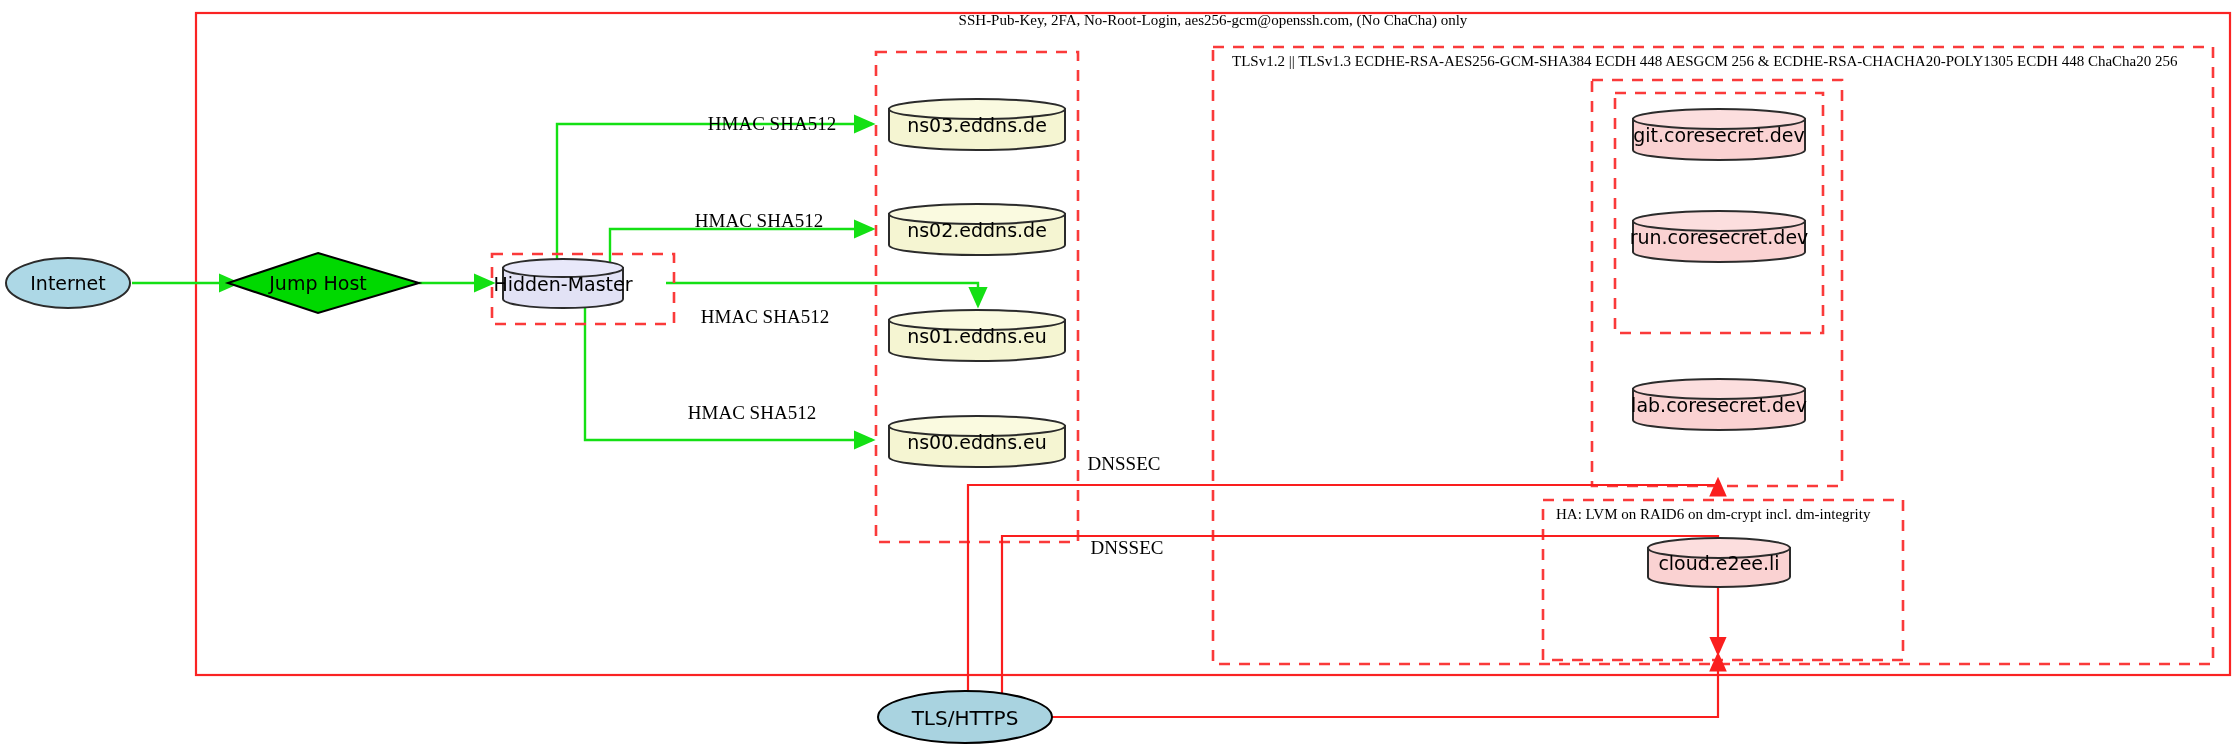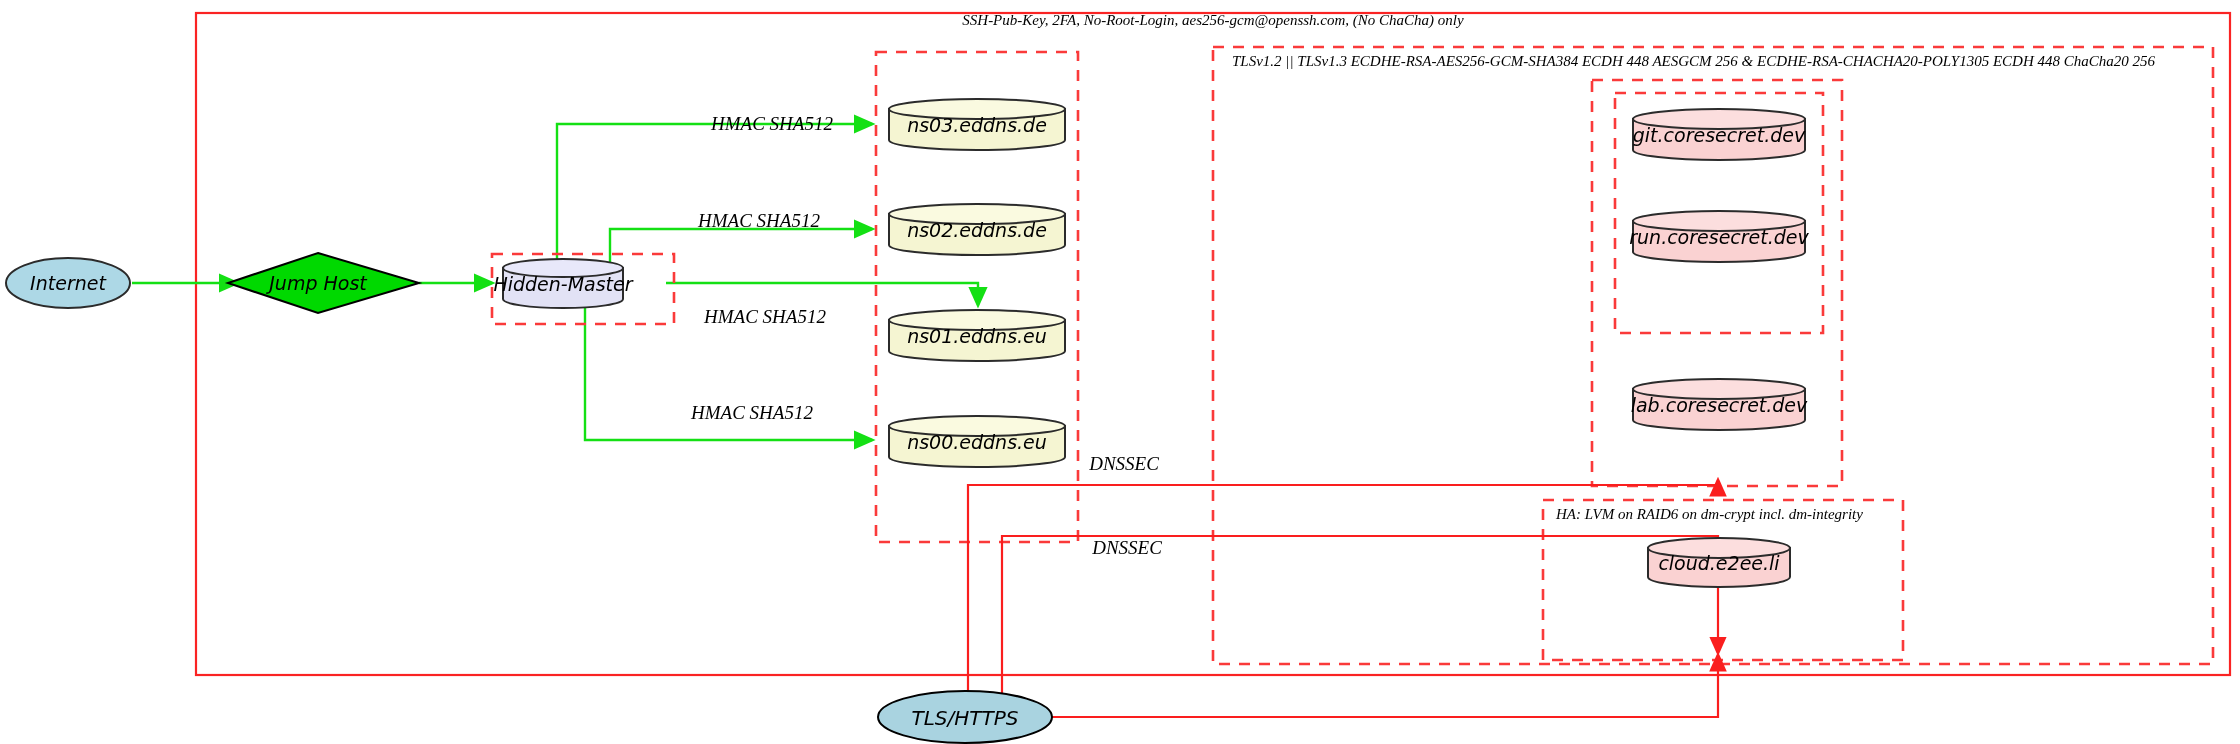--- a/index.html
+++ b/index.html
@@ -1,17 +1,17 @@
 <!DOCTYPE html>
 <html><head>
 <meta charset="utf-8">
 <style>
   html,body{margin:0;padding:0;background:#ffffff;}
   body{width:2240px;height:744px;font-family:"Liberation Sans",sans-serif;overflow:hidden;}
-  #diagram-root{position:relative;width:2240px;height:644px;font-style:italic;}
+  #diagram-root{position:relative;width:2240px;height:644px;}
   svg#canvas{position:absolute;left:0;top:0;width:2240px;height:744px;}
   .serif-label{font-family:"Liberation Serif",serif;font-size:15px;fill:#000000;}
   .edge-label{font-family:"Liberation Serif",serif;font-size:19px;fill:#000000;}
   .node-label{font-family:"DejaVu Sans",sans-serif;font-size:19px;fill:#000000;}
   .node-label-lg{font-family:"DejaVu Sans",sans-serif;font-size:20px;fill:#000000;}
   .cyl-body{stroke:#2b2b2b;stroke-width:2;}
   .cyl-top{stroke:#2b2b2b;stroke-width:2;}
   .box-solid-red{fill:none;stroke:#fa2323;stroke-width:2.2;}
   .box-dashed-red{fill:none;stroke:#fa3a3a;stroke-width:2.6;stroke-dasharray:11 9;}
   .green-edge{stroke:#14e014;stroke-width:2.4;fill:none;}

